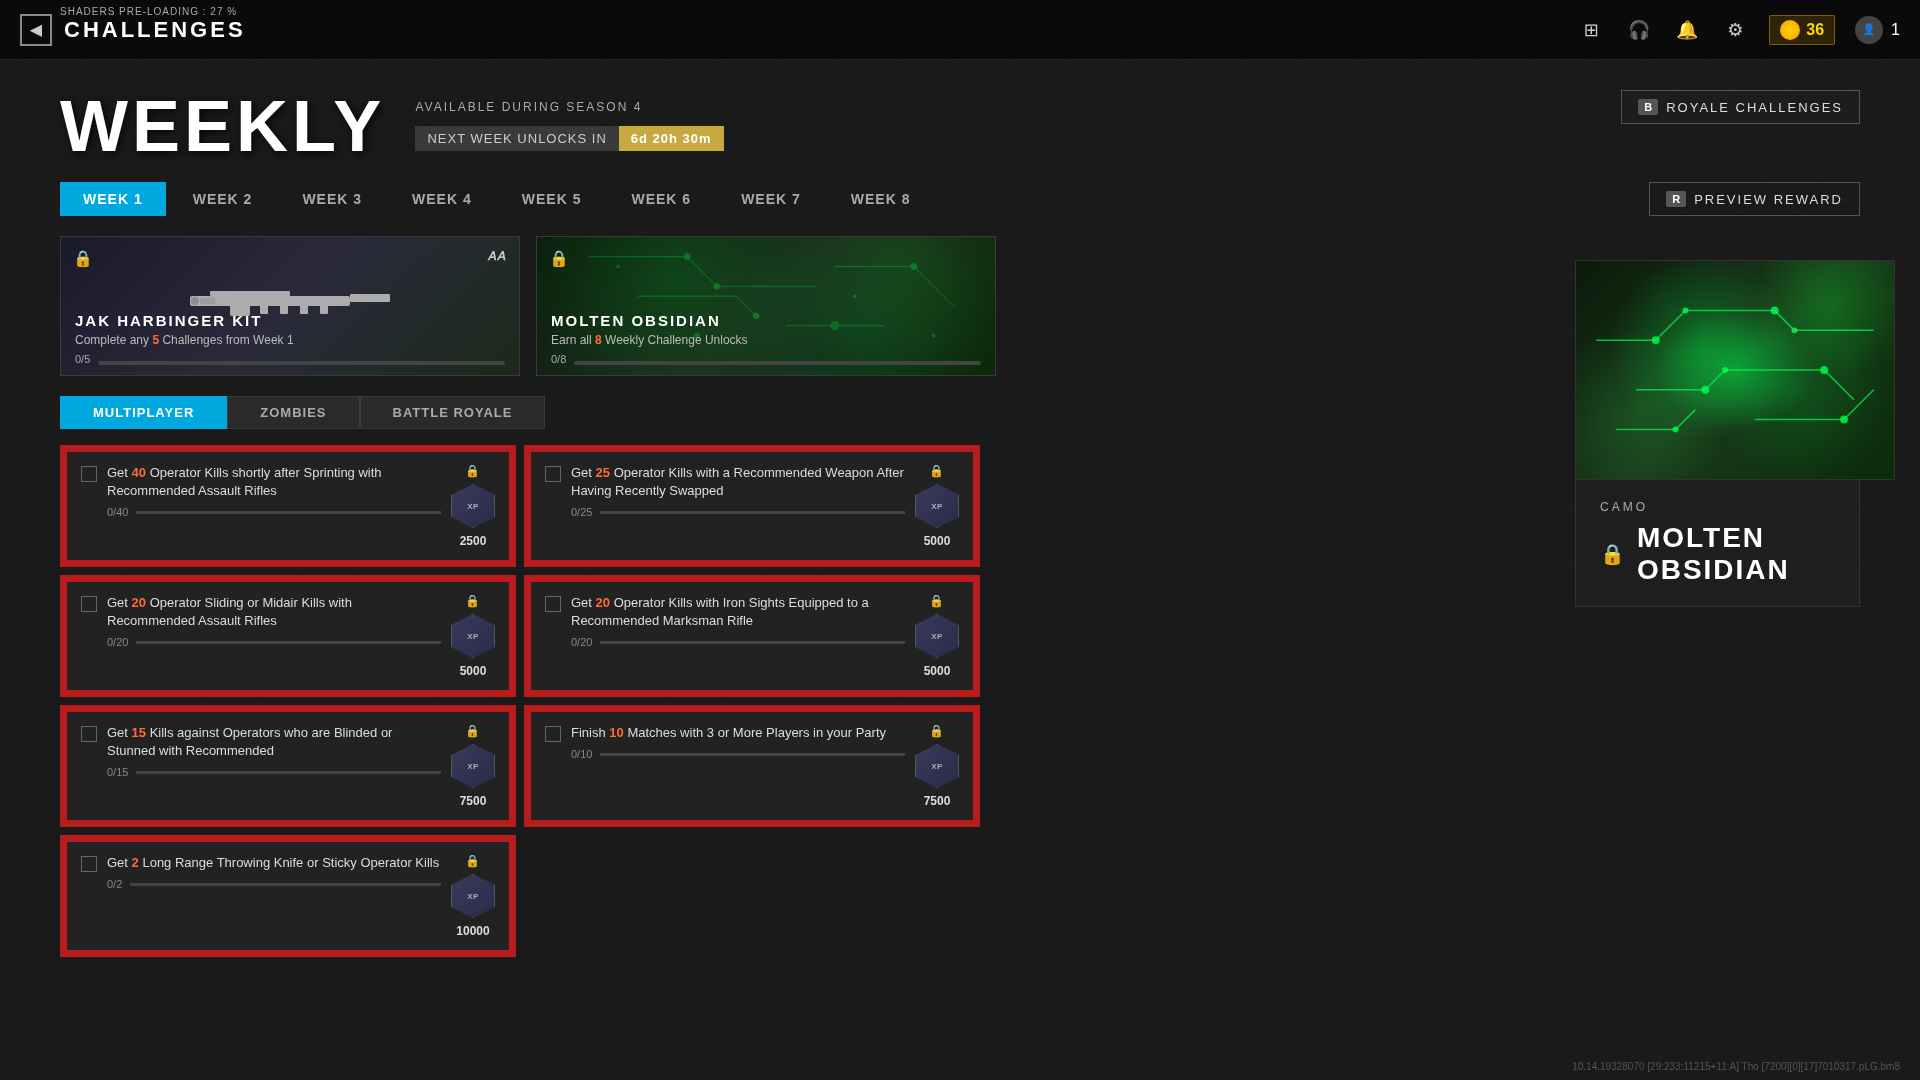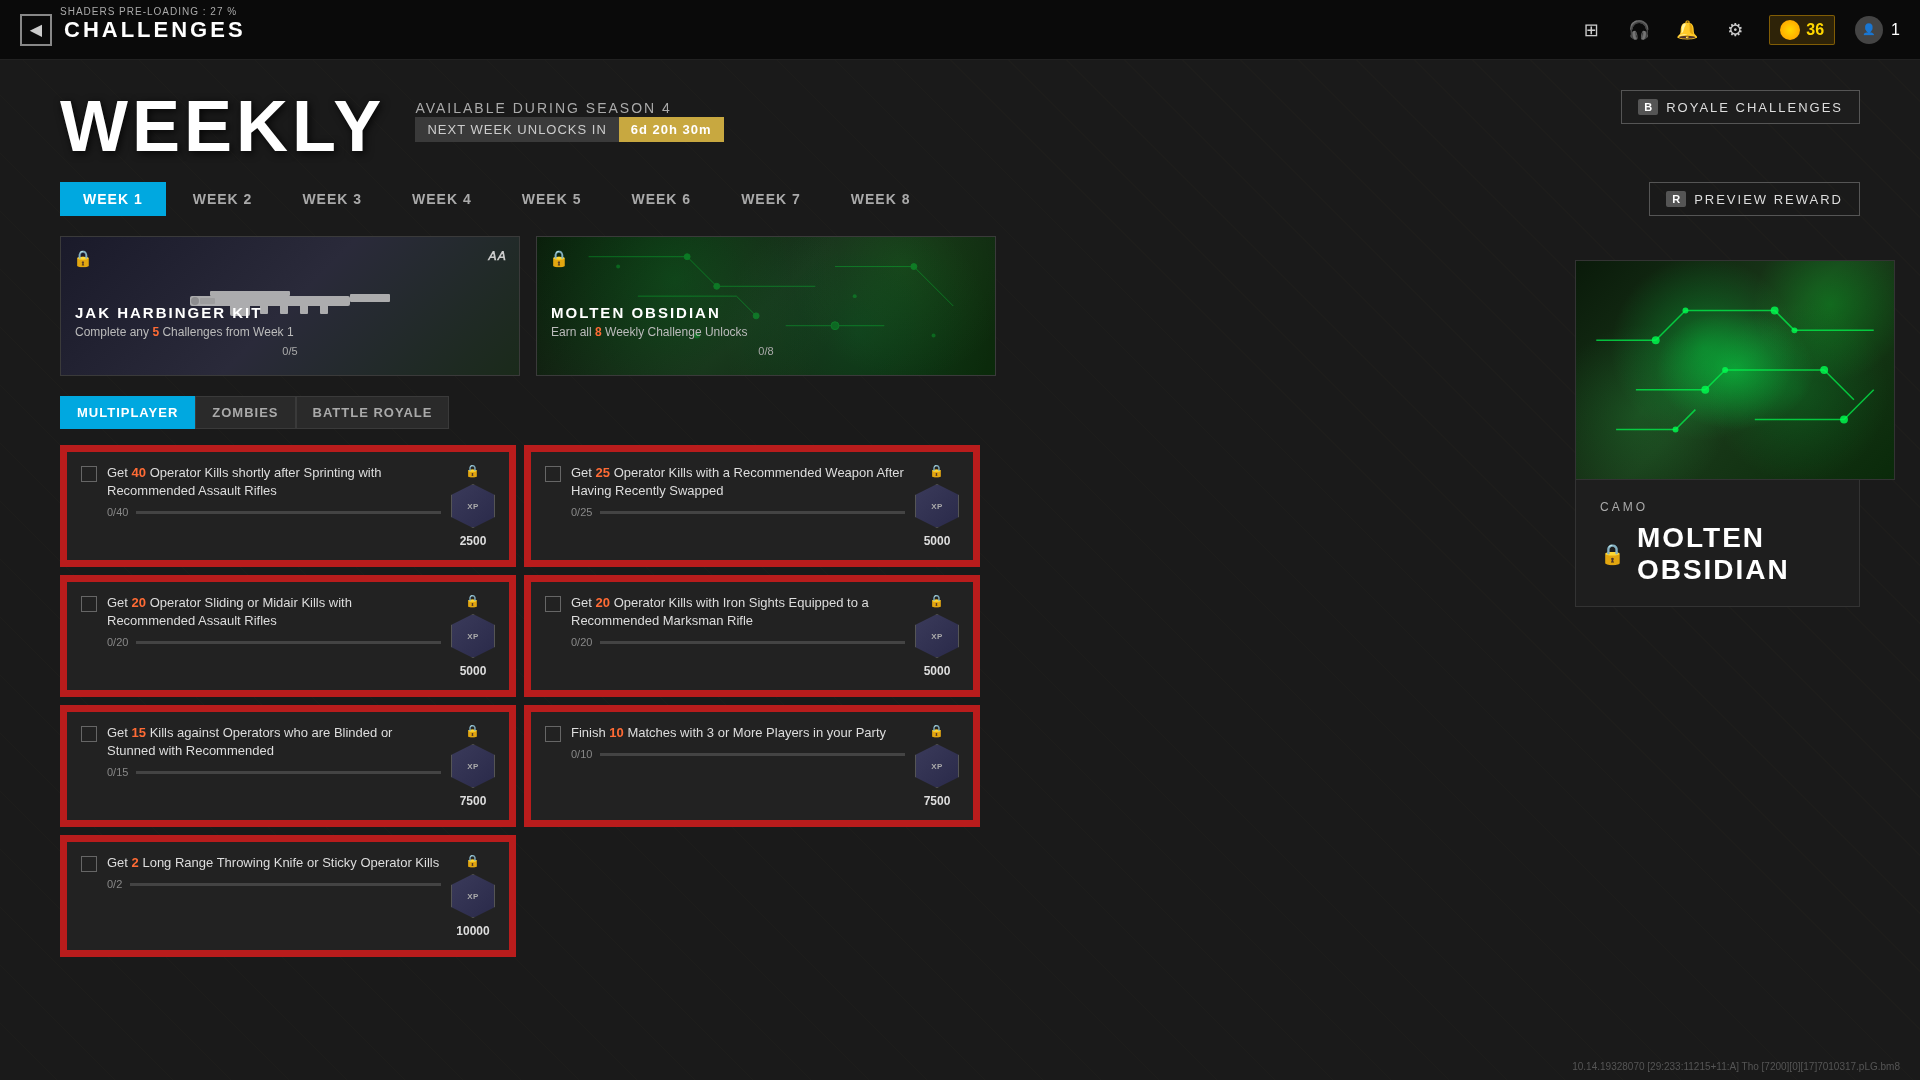--- a/index.html
+++ b/index.html
@@ -155,24 +155,24 @@
       line-height: 1;
       text-shadow: 2px 2px 8px rgba(0,0,0,0.8);
     }
 
     .weekly-meta {
       margin-left: 30px;
       padding-top: 10px;
     }
 
     .available-text {
-      font-size: 14px;
+      font-size: 12px;
       color: #aaa;
       letter-spacing: 2px;
-      margin-bottom: 1px;
+      margin-bottom: 12px;
     }
 
     .unlock-banner {
       display: flex;
       align-items: center;
       gap: 0;
     }
 
     .unlock-label {
       background: #3a3a3a;
@@ -351,23 +351,22 @@
     }
 
     .reward-card-desc {
       font-size: 12px;
       color: #bbb;
     }
 
     .reward-progress {
       margin-top: 6px;
       display: flex;
-      align-items: center;
+      align-items: flex-end;
       gap: 8px;
-      flex-direction: column;
     }
 
     .progress-text {
       font-size: 11px;
       color: #aaa;
     }
 
     .progress-bar-bg {
       flex: 1;
       height: 4px;
@@ -383,21 +382,21 @@
     }
 
     
     .category-tabs {
       display: flex;
       gap: 0;
       margin-bottom: 16px;
     }
 
     .cat-tab {
-      padding: 8px 16px;
+      padding: 8px 32px;
       font-size: 13px;
       font-weight: 700;
       letter-spacing: 1px;
       cursor: pointer;
       color: #aaa;
       background: #2a2a2a;
       border: 1px solid #3a3a3a;
     }
 
     .cat-tab.active {

